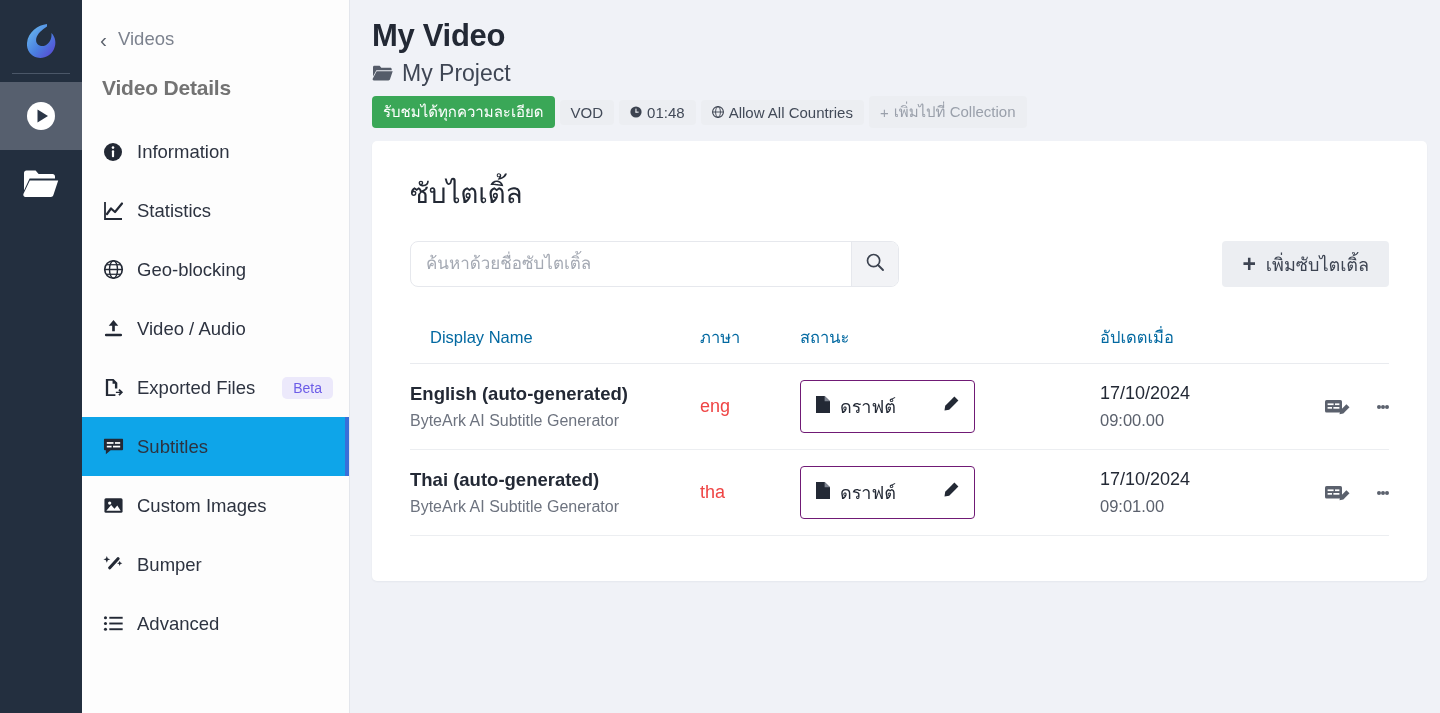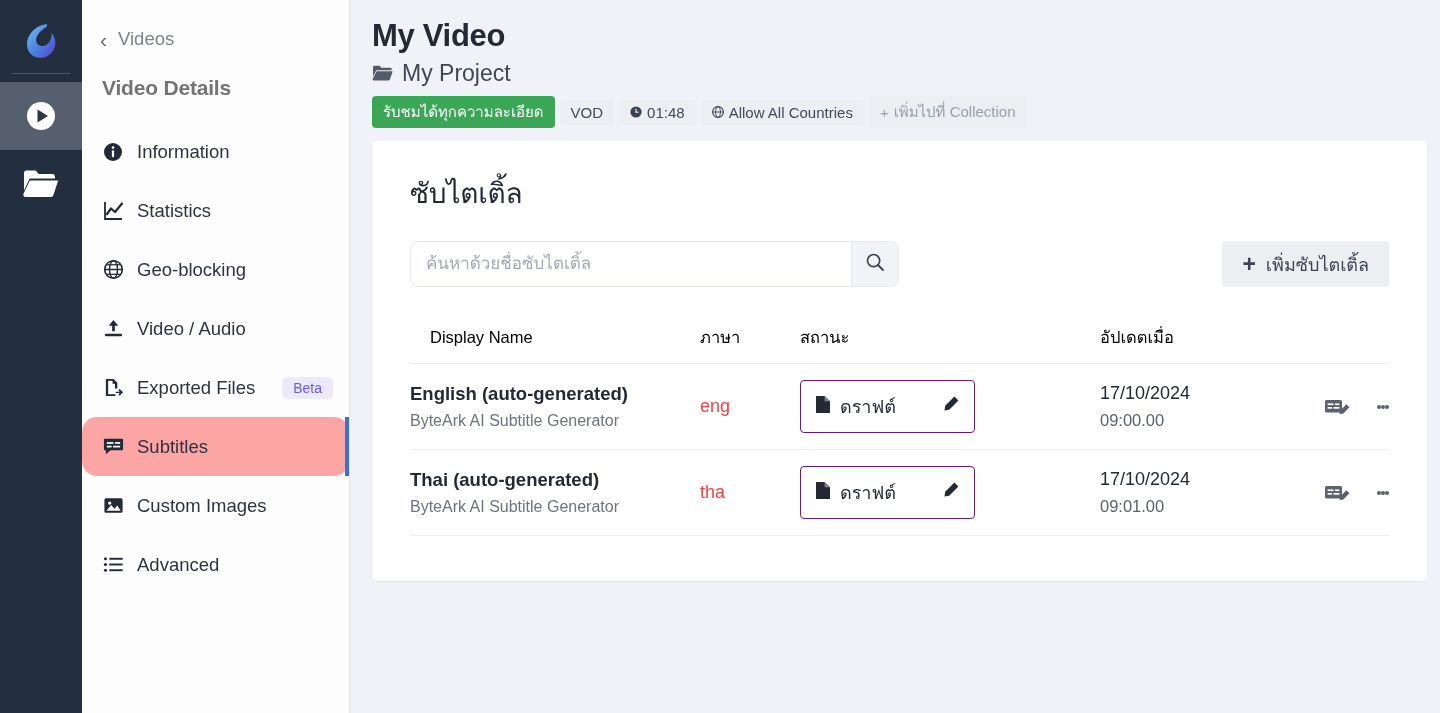--- a/index.html
+++ b/index.html
@@ -52,21 +52,21 @@
     font-size: 21px; font-weight: bold; color: #737373;
     letter-spacing: -0.2px;
   }
   .nav { margin-top: 22px; }
   .nav-item {
     display: flex; align-items: center; gap: 13px;
     height: 59px; padding: 0 16px 0 20px;
     font-size: 18.5px; color: #2d3340; cursor: pointer;
     position: relative;
   }
-  .nav-item.active { background: #fca5a5; border-radius: 15px; }
+  .nav-item.active { background: #0ea5e9; }
   .nav-item.active::after {
     content: ""; position: absolute; right: 0; top: 0; bottom: 0;
     width: 4px; background: #3a6fd8;
   }
   .nav-icon { width: 22px; height: 22px; flex: 0 0 22px; display:flex; align-items:center; justify-content:center; }
   .nav-label { white-space: nowrap; }
   .beta {
     margin-left: auto;
     background: #ece9fb; color: #6c5ce7;
     font-size: 14px; padding: 3px 11px; border-radius: 5px;
@@ -130,21 +130,21 @@
     height: 46px; padding: 0 20px;
     font-size: 18px; cursor: pointer;
     font-family: "Liberation Sans", "DejaVu Sans", sans-serif;
   }
   .add-plus { font-size: 23px; line-height: 1; font-weight: bold; }
 
   
   table.subs { width: 100%; border-collapse: collapse; margin-top: 27px; }
   table.subs thead th {
     text-align: left; font-weight: normal;
-    font-size: 16.5px; color: #000000;
+    font-size: 16.5px; color: #0369a1;
     padding: 10px 0 13px 0;
     border-bottom: 1px solid #e9ebef;
   }
   table.subs thead th:first-child { padding-left: 20px; }
   table.subs tbody td {
     border-bottom: 1px solid #eceef1;
     padding: 16px 0; vertical-align: middle;
   }
   table.subs tbody tr:last-child td { border-bottom: 1px solid #eceef1; }
   td.name { padding-left: 20px; }
@@ -282,20 +282,30 @@
         <span class="nav-icon">
           <svg width="21" height="21" viewBox="0 0 22 22">
               <rect x="1.5" y="3.5" width="19" height="15" rx="1.6" fill="#232935"></rect>
               <circle cx="7" cy="8.4" r="1.7" fill="#fff"></circle>
               <polygon points="3.5,16.5 8.5,10.6 12,14.4 15,11 18.5,16.5" fill="#fff"></polygon>
             </svg>
         </span>
         <span class="nav-label">Custom Images</span>
       </div>
 
+      <div class="nav-item">
+        <span class="nav-icon">
+          <svg width="21" height="21" viewBox="0 0 22 22">
+              <rect x="9.5" y="1.5" width="3.2" height="16" rx="1.2" transform="rotate(42 11 10)" fill="#232935"></rect>
+              <polygon points="4,2 5,4.6 7.6,5.6 5,6.6 4,9.2 3,6.6 0.4,5.6 3,4.6" fill="#232935"></polygon>
+              <polygon points="17.5,7 18.3,9 20.3,9.8 18.3,10.6 17.5,12.6 16.7,10.6 14.7,9.8 16.7,9" fill="#232935"></polygon>
+            </svg>
+        </span>
+        <span class="nav-label">Bumper</span>
+      </div>
 
       <div class="nav-item">
         <span class="nav-icon">
           <svg width="21" height="21" viewBox="0 0 22 22">
               <circle cx="2.6" cy="5" r="1.6" fill="#232935"></circle>
               <circle cx="2.6" cy="11" r="1.6" fill="#232935"></circle>
               <circle cx="2.6" cy="17" r="1.6" fill="#232935"></circle>
               <rect x="6.6" y="4" width="14" height="2" fill="#232935"></rect>
               <rect x="6.6" y="10" width="14" height="2" fill="#232935"></rect>
               <rect x="6.6" y="16" width="14" height="2" fill="#232935"></rect>

